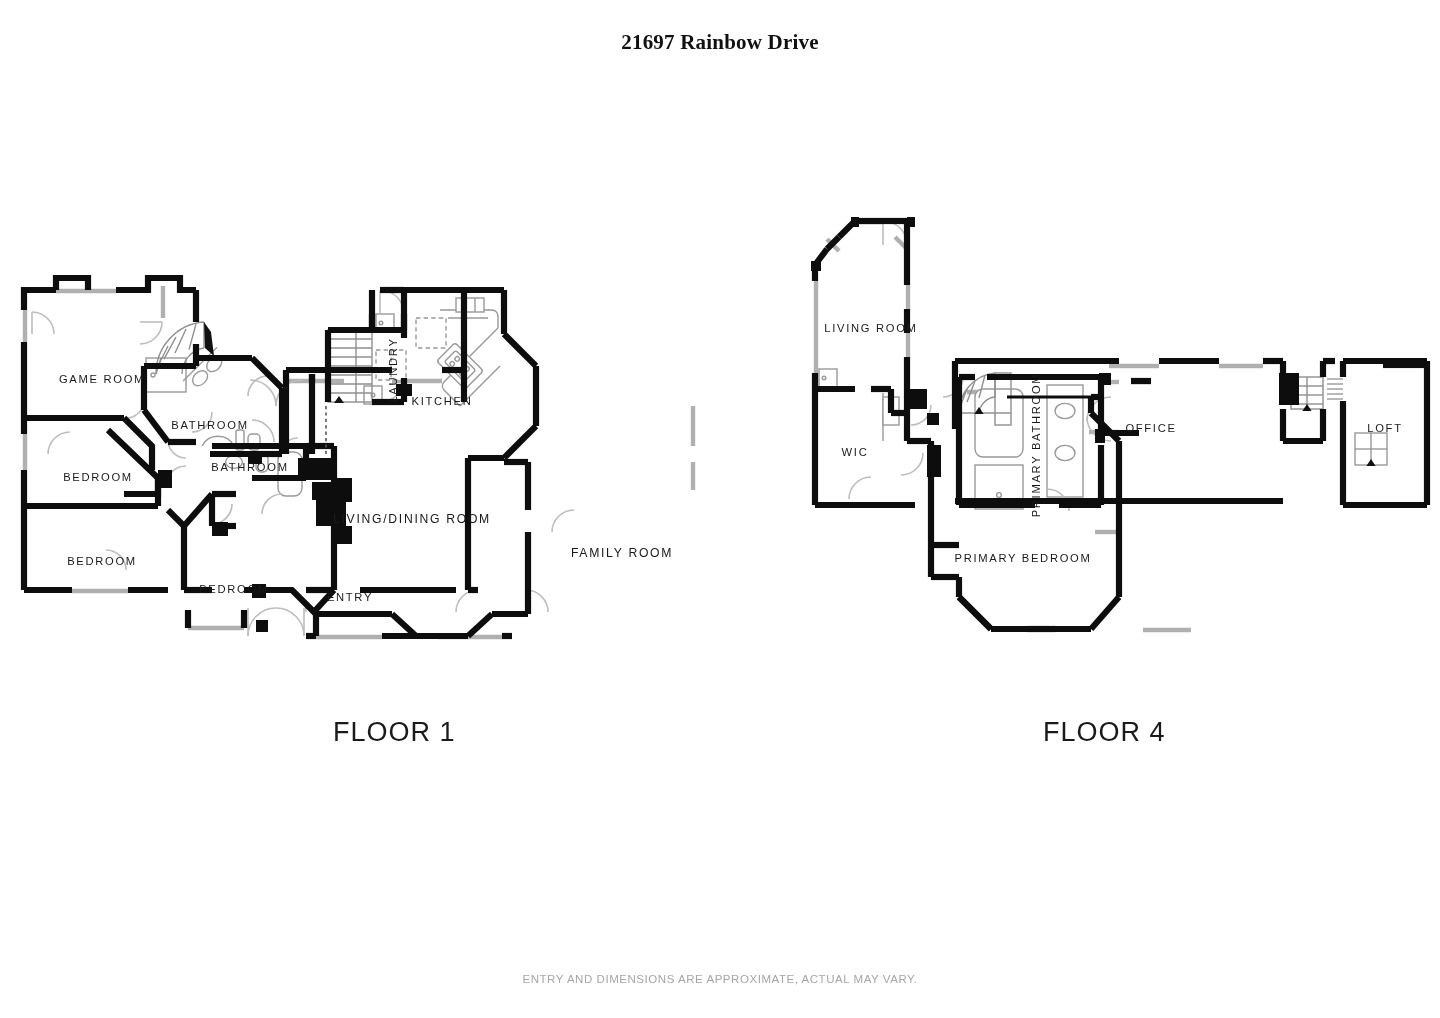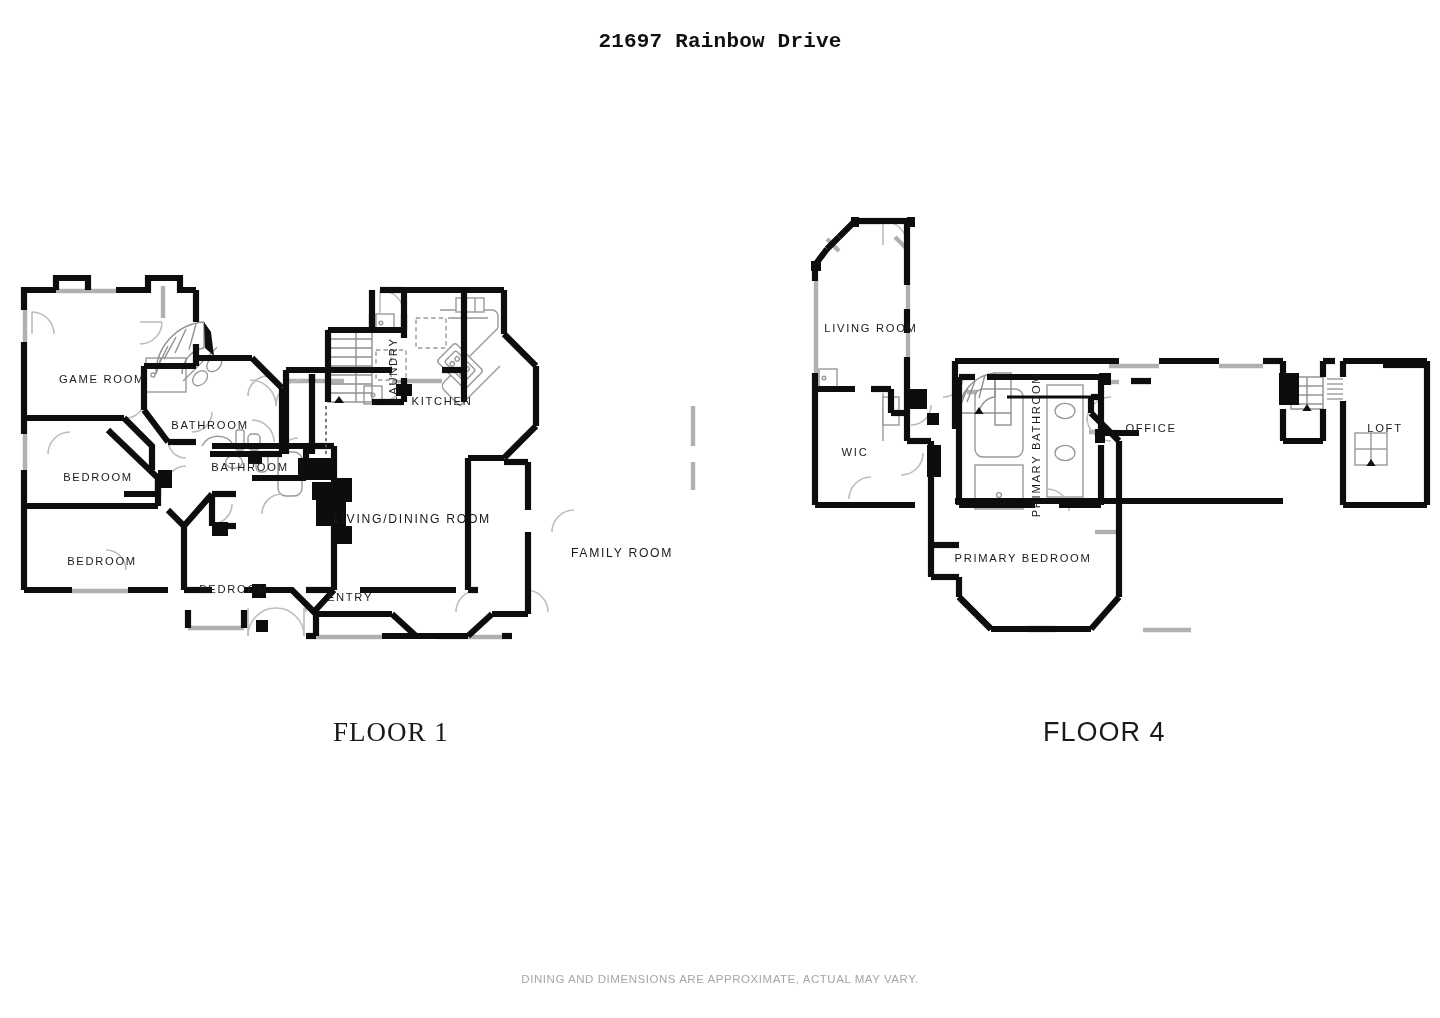--- a/index.html
+++ b/index.html
@@ -1,27 +1,27 @@
 <!DOCTYPE html>
 <html><head>
 <meta charset="utf-8">
 <style>
   html,body{margin:0;padding:0;background:#fff;}
   body{width:1440px;height:1018px;position:relative;overflow:hidden;
        font-family:"Liberation Sans",sans-serif;color:#111;}
 
   #title-block{position:absolute;top:30px;left:0;width:1440px;text-align:center;}
-  #addr{font-family:Liberation Mono, monospace;font-weight:bold;font-size:21px;
+  #addr{font-family:Liberation Serif, serif;font-weight:bold;font-size:21px;
         letter-spacing:.2px;color:#111;line-height:1.15;}
   #city{font-family:"Liberation Sans",sans-serif;font-weight:bold;font-size:18px;
         letter-spacing:.2px;color:#111;line-height:1.3;margin-top:1px;}
 
   .floor-label{position:absolute;font-size:27px;font-weight:400;letter-spacing:1px;
                color:#1a1a1a;white-space:nowrap;}
-  #floor1-label{left:333px;top:717px;font-family:Liberation Serif, serif;}
+  #floor1-label{left:333px;top:717px;}
   #floor2-label{left:1043px;top:717px;}
 
   #disclaimer{position:absolute;top:973px;left:0;width:1440px;text-align:center;
               font-size:11.5px;letter-spacing:.55px;color:#a6a6a6;}
 
   .plan{position:absolute;}
   .plan svg{display:block;overflow:visible;}
 
   .rmlabel{font-family:"Liberation Sans",sans-serif;font-size:5.6px;
            letter-spacing:.85px;fill:#1a1a1a;text-anchor:middle;
@@ -486,13 +486,13 @@
   <text class="rmlabel" x="28" y="124">WIC</text>
   <text class="rmlabel" x="112" y="177">PRIMARY BEDROOM</text>
   <text class="rmlabel" x="176" y="112">OFFICE</text>
   <text class="rmlabel" x="293" y="112">LOFT</text>
 </svg>
 </div>
 
 <div class="floor-label" id="floor1-label">FLOOR 1</div>
 <div class="floor-label" id="floor2-label">FLOOR 4</div>
 
-<div id="disclaimer">DINING AND DIMENSIONS ARE APPROXIMATE, ACTUAL MAY VARY.</div>
+<div id="disclaimer">ENTRY AND DIMENSIONS ARE APPROXIMATE, ACTUAL MAY VARY.</div>
 
 </body></html>

